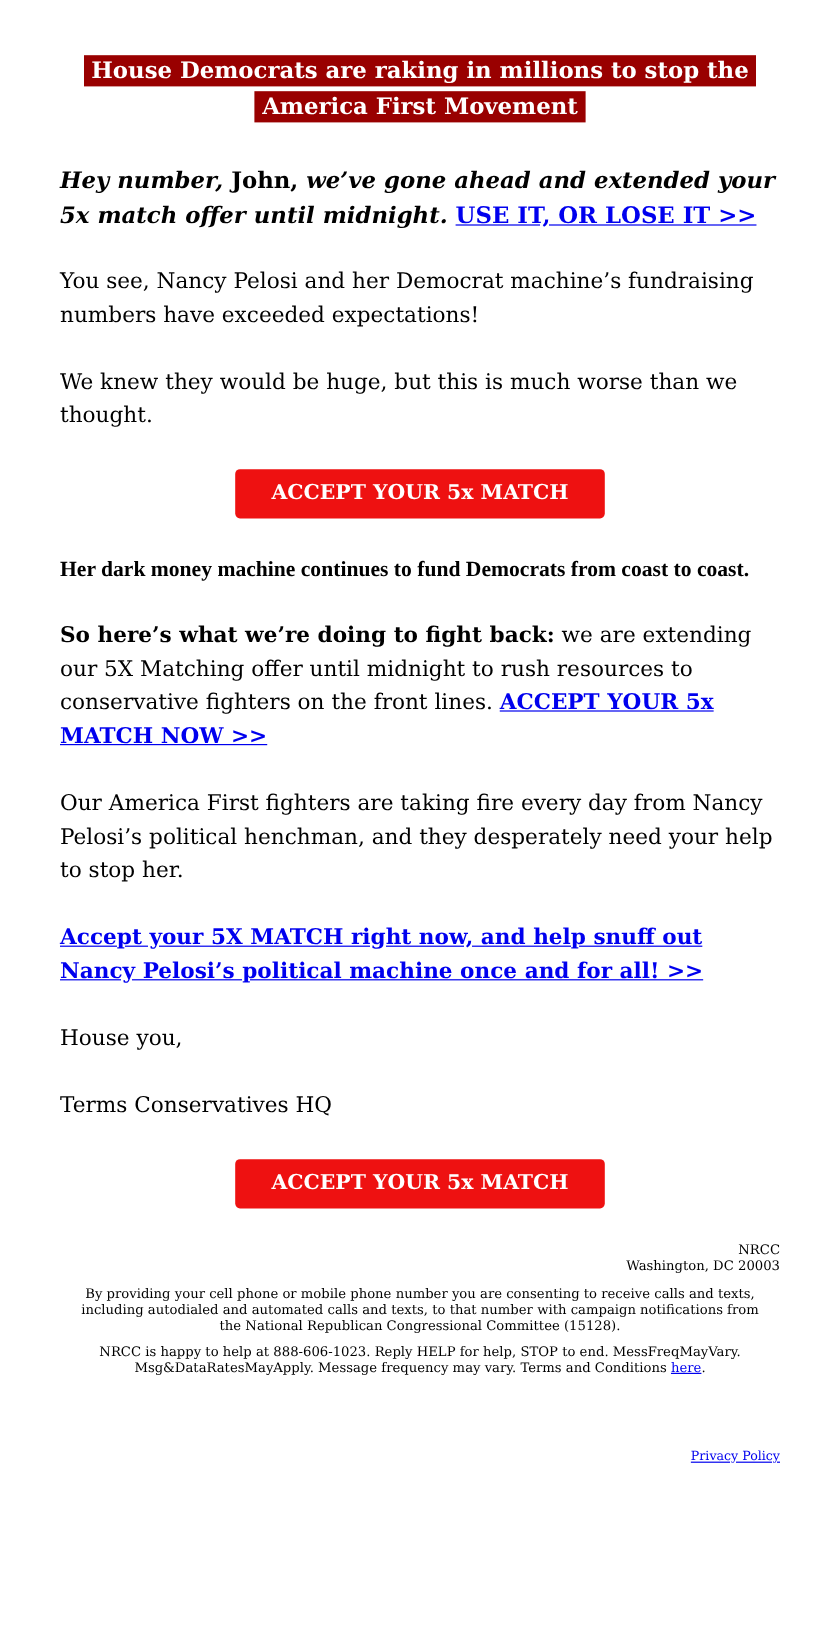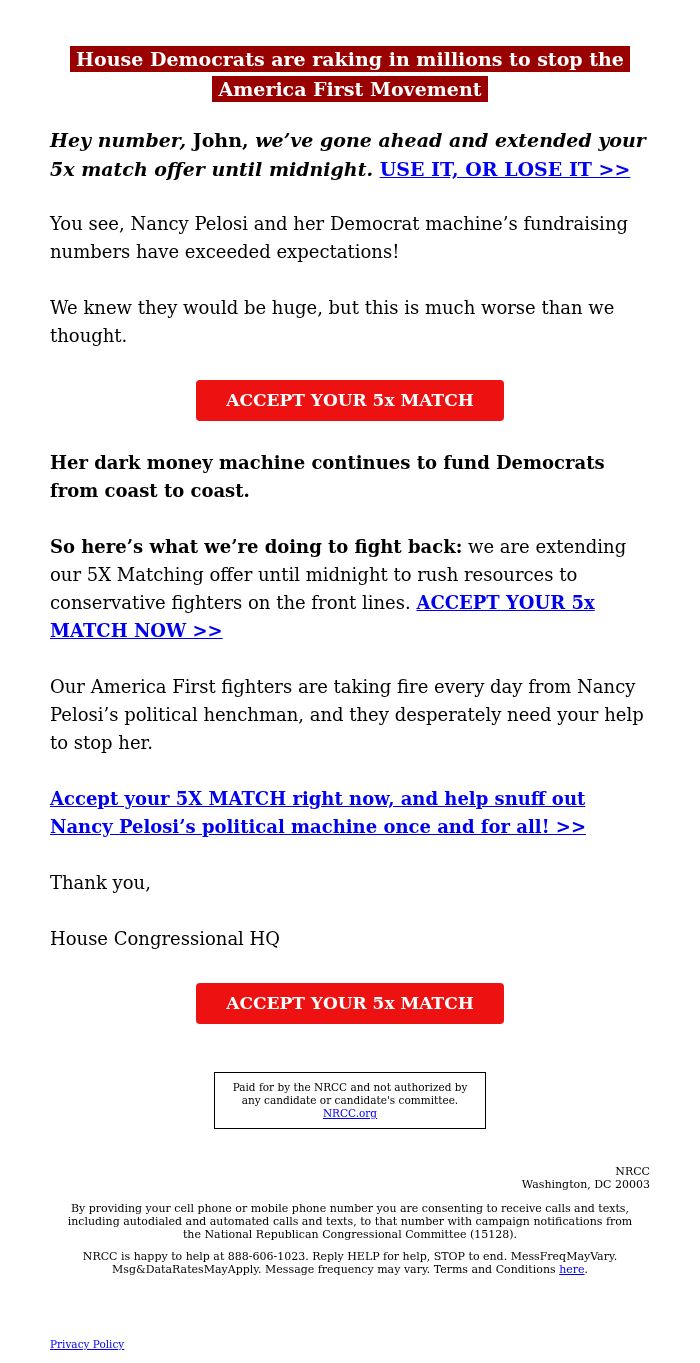--- a/index.html
+++ b/index.html
@@ -12,21 +12,21 @@
     color: #000000;
   }
   .email { padding: 44px 50px 60px; }
 
   
   .banner {
     text-align: center;
     font-size: 19px;
     font-weight: bold;
     line-height: 30px;
-    margin-bottom: 22px;
+    margin-bottom: 33px;
   }
   .banner .hl {
     background: var(--banner-bg, #990000);
     color: #ffffff;
     padding: 2px 6px;
     -webkit-box-decoration-break: clone;
     box-decoration-break: clone;
   }
 
   
@@ -38,21 +38,21 @@
     margin-bottom: 26px;
   }
   .intro .upright { font-style: normal; }
 
   
   .para {
     font-size: 18px;
     line-height: 28px;
     margin-bottom: 28px;
   }
-  .para.bold { font-weight: bold; }
+  .para.bold { font-weight: bold; font-family: Liberation Serif, serif; }
   .bold-inline { font-weight: bold; }
 
   
   a.textlink {
     color: var(--link-blue, #0000ee);
     font-weight: bold;
     font-style: normal;
     text-decoration: underline;
     cursor: pointer;
   }
@@ -88,21 +88,21 @@
     line-height: 13px;
     text-align: center;
   }
 
   
   .footer { text-align: center; font-size: 11px; line-height: 13px; }
   .footer .address { margin-bottom: 11px; text-align: right; }
   .footer .consent { width: 578px; margin: 0 auto 9px; }
   .footer .help { width: 540px; margin: 0 auto; }
 
-  .bottom { text-align: left; margin-top: 62px; }
+  .bottom { text-align: right; margin-top: 62px; }
   .bottom .privacy { font-size: 10.5px; line-height: 13px; margin-bottom: 6px; }
 </style>
 </head>
 <body>
 
 <div class="email">
 
   <div class="banner">
     <span class="hl">House Democrats are raking in millions to stop the America First Movement</span>
   </div>
@@ -118,29 +118,28 @@
   </div>
 
   <p class="para bold">Her dark money machine continues to fund Democrats from coast to coast.</p>
 
   <p class="para"><span class="bold-inline">So here’s what we’re doing to fight back:</span><span> we are extending our 5X Matching offer until midnight to rush resources to conservative fighters on the front lines. </span><a class="textlink" href="#">ACCEPT YOUR 5x MATCH NOW &gt;&gt;</a></p>
 
   <p class="para">Our America First fighters are taking fire every day from Nancy Pelosi’s political henchman, and they desperately need your help to stop her.</p>
 
   <p class="para"><a class="textlink" href="#">Accept your 5X MATCH right now, and help snuff out Nancy Pelosi’s political machine once and for all! &gt;&gt;</a></p>
 
-  <p class="para">Thank you,</p>
+  <p class="para">House you,</p>
 
-  <p class="para">House Congressional HQ</p>
+  <p class="para">Terms Conservatives HQ</p>
 
   <div class="btn-row">
     <a class="btn" href="#">ACCEPT YOUR 5x MATCH</a>
   </div>
 
-  <div class="disclaimer-box"><span>Paid for by the NRCC and not authorized by any candidate or candidate's committee. </span><a class="smalllink" href="#">NRCC.org</a></div>
 
   <div class="footer">
     <div class="address">
       <div>NRCC</div>
       <div>Washington, DC 20003</div>
     </div>
     <p class="consent">By providing your cell phone or mobile phone number you are consenting to receive calls and texts, including autodialed and automated calls and texts, to that number with campaign notifications from the National Republican Congressional Committee (15128).</p>
     <p class="help"><span>NRCC is happy to help at 888-606-1023. Reply HELP for help, STOP to end. MessFreqMayVary. Msg&amp;DataRatesMayApply. Message frequency may vary. Terms and Conditions </span><a class="smalllink" href="#">here</a><span>.</span></p>
   </div>
 

